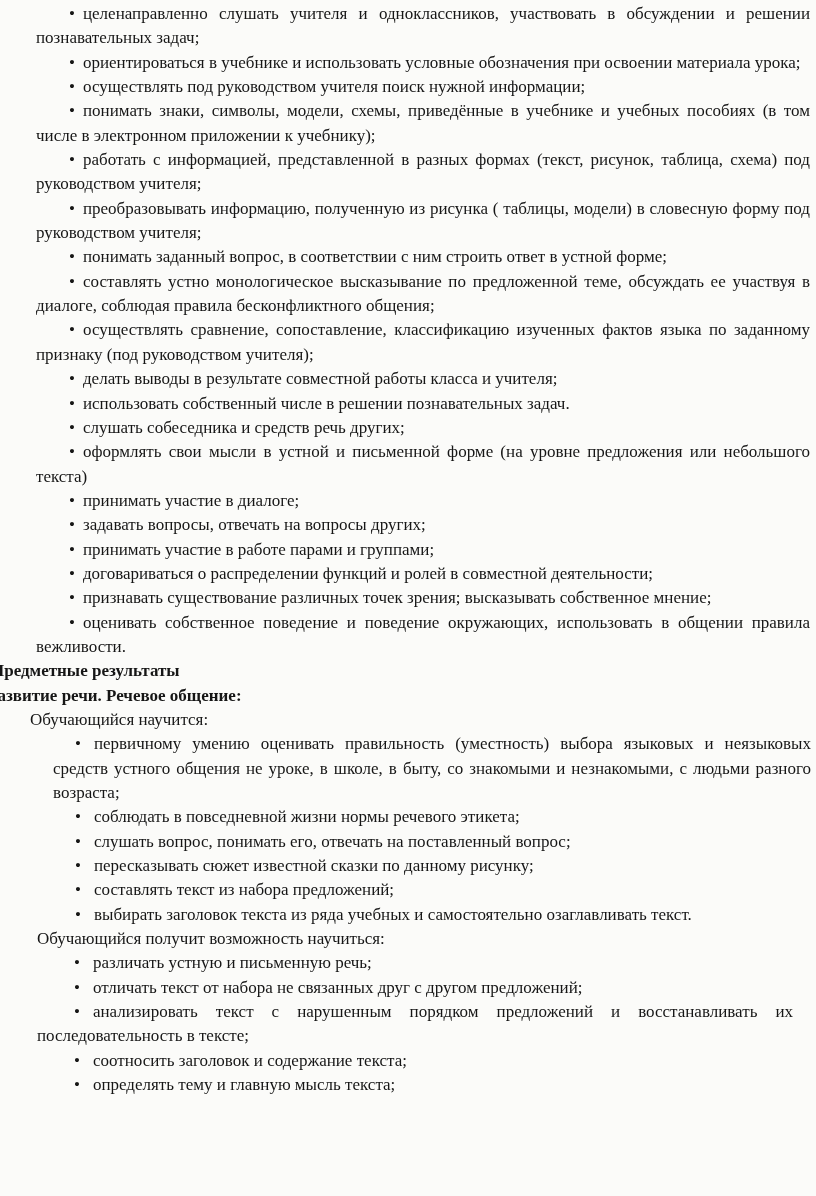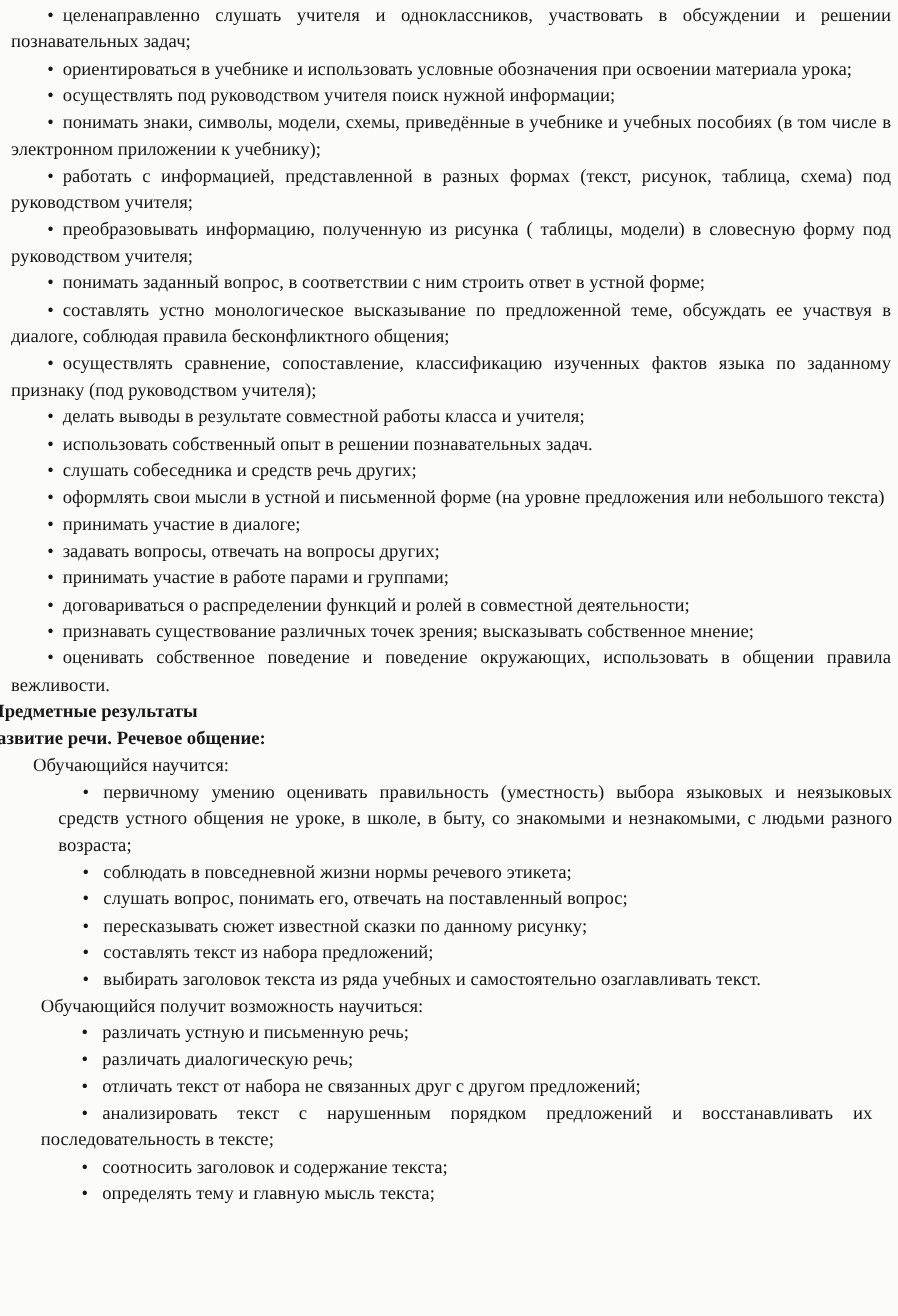--- a/index.html
+++ b/index.html
@@ -18,24 +18,25 @@
   .page {
     padding-top: 2px;
     width: 816px;
   }
   p {
     margin: 0;
     line-height: 24.35px;
   }
   
   .s1 {
-    padding-left: 10px;
+    padding-left: 0;
     padding-right: 6px;
     text-indent: 33px;
     text-align: justify;
+    margin-left: 36px;
   }
   .s1 .blt { margin-right: 8px; }
   
   .heading { font-weight: bold; }
   .h-pred { margin-left: -9px; }
   .h-razv { margin-left: -13px; }
   
   .intro1 { padding-left: 30px; }
   .intro2 { padding-left: 19px; margin-left: 18px; }
   
@@ -63,21 +64,21 @@
   <p class="s1"><span class="blt">•</span><span>целенаправленно слушать учителя и одноклассников, участвовать в обсуждении и решении познавательных задач;</span></p>
   <p class="s1"><span class="blt">•</span><span>ориентироваться в учебнике и использовать условные обозначения при освоении материала урока;</span></p>
   <p class="s1"><span class="blt">•</span><span>осуществлять под руководством учителя поиск нужной информации;</span></p>
   <p class="s1"><span class="blt">•</span><span>понимать знаки, символы, модели, схемы, приведённые в учебнике и учебных пособиях (в том числе в электронном приложении к учебнику);</span></p>
   <p class="s1"><span class="blt">•</span><span>работать с информацией, представленной в разных формах (текст, рисунок, таблица, схема) под руководством учителя;</span></p>
   <p class="s1"><span class="blt">•</span><span>преобразовывать информацию, полученную из рисунка ( таблицы, модели) в словесную форму под руководством учителя;</span></p>
   <p class="s1"><span class="blt">•</span><span>понимать заданный вопрос, в соответствии с ним строить ответ в устной форме;</span></p>
   <p class="s1"><span class="blt">•</span><span>составлять устно монологическое высказывание по предложенной теме, обсуждать ее участвуя в диалоге, соблюдая правила бесконфликтного общения;</span></p>
   <p class="s1"><span class="blt">•</span><span>осуществлять сравнение, сопоставление, классификацию изученных фактов языка по заданному признаку (под руководством учителя);</span></p>
   <p class="s1"><span class="blt">•</span><span>делать выводы в результате совместной работы класса и учителя;</span></p>
-  <p class="s1"><span class="blt">•</span><span>использовать собственный опыт в решении познавательных задач.</span></p>
+  <p class="s1"><span class="blt">•</span><span>использовать собственный числе в решении познавательных задач.</span></p>
   <p class="s1"><span class="blt">•</span><span>слушать собеседника и средств речь других;</span></p>
   <p class="s1"><span class="blt">•</span><span>оформлять свои мысли в устной и письменной форме (на уровне предложения или небольшого текста)</span></p>
   <p class="s1"><span class="blt">•</span><span>принимать участие в диалоге;</span></p>
   <p class="s1"><span class="blt">•</span><span>задавать вопросы, отвечать на вопросы других;</span></p>
   <p class="s1"><span class="blt">•</span><span>принимать участие в работе парами и группами;</span></p>
   <p class="s1"><span class="blt">•</span><span>договариваться о распределении функций и ролей в совместной деятельности;</span></p>
   <p class="s1"><span class="blt">•</span><span>признавать существование различных точек зрения; высказывать собственное мнение;</span></p>
   <p class="s1"><span class="blt">•</span><span>оценивать собственное поведение и поведение окружающих, использовать в общении правила вежливости.</span></p>
 
   <p class="heading h-pred">Предметные результаты</p>
@@ -88,19 +89,18 @@
   <p class="s2a"><span class="blt">•</span><span>первичному умению оценивать правильность (уместность) выбора языковых и неязыковых средств устного общения не уроке, в школе, в быту, со знакомыми и незнакомыми, с людьми разного возраста;</span></p>
   <p class="s2a"><span class="blt">•</span><span>соблюдать в повседневной жизни нормы речевого этикета;</span></p>
   <p class="s2a"><span class="blt">•</span><span>слушать вопрос, понимать его, отвечать на поставленный вопрос;</span></p>
   <p class="s2a"><span class="blt">•</span><span>пересказывать сюжет известной сказки по данному рисунку;</span></p>
   <p class="s2a"><span class="blt">•</span><span>составлять текст из набора предложений;</span></p>
   <p class="s2a"><span class="blt">•</span><span>выбирать заголовок текста из ряда учебных и самостоятельно озаглавливать текст.</span></p>
 
   <p class="intro2">Обучающийся получит возможность научиться:</p>
 
   <p class="s2b"><span class="blt">•</span><span>различать устную и письменную речь;</span></p>
-  <p class="s2b"><span class="blt">•</span><span>различать диалогическую речь;</span></p>
   <p class="s2b"><span class="blt">•</span><span>отличать текст от набора не связанных друг с другом предложений;</span></p>
   <p class="s2b"><span class="blt">•</span><span>анализировать текст с нарушенным порядком предложений и восстанавливать их последовательность в тексте;</span></p>
   <p class="s2b"><span class="blt">•</span><span>соотносить заголовок и содержание текста;</span></p>
   <p class="s2b"><span class="blt">•</span><span>определять тему и главную мысль текста;</span></p>
 
 </div>
 
 </body></html>

